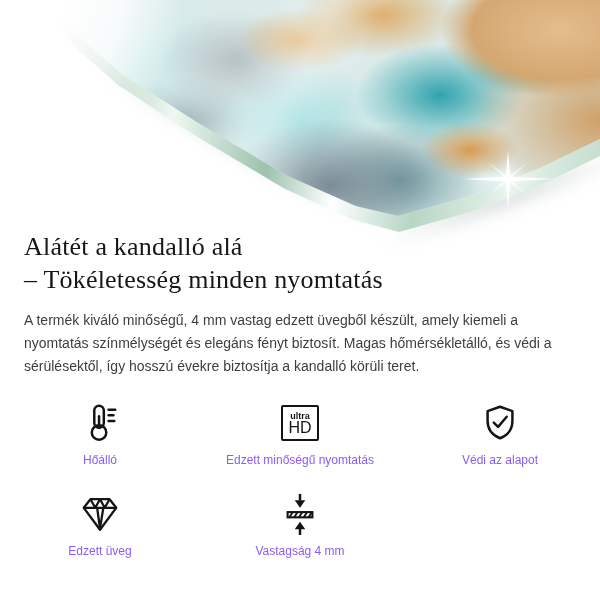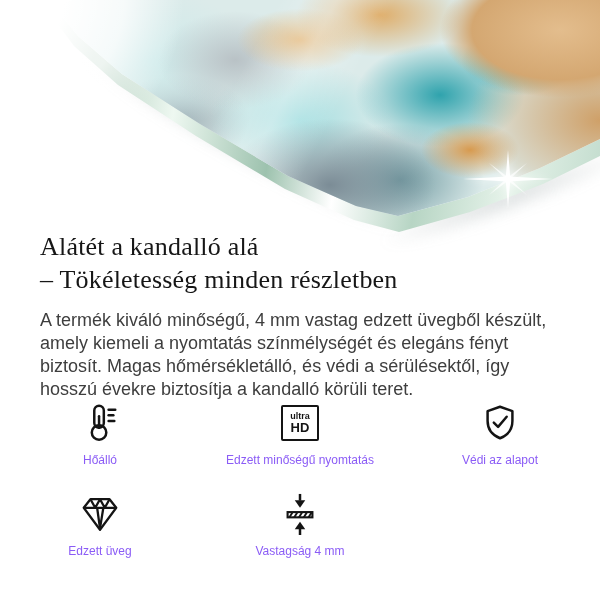--- a/index.html
+++ b/index.html
@@ -51,43 +51,43 @@
 
   .corner-fade{
     position:absolute;inset:0;pointer-events:none;
     background:radial-gradient(circle 240px at 16px 0px,#ffffff 20%,rgba(255,255,255,0.78) 45%,rgba(255,255,255,0) 70%);
   }
 
   .sparkle{position:absolute;left:463px;top:146px;width:90px;height:66px;}
   .sparkle svg{filter:drop-shadow(0 0 4px rgba(255,255,255,0.95));}
 
   
-  .content{position:absolute;left:40px;top:230px;width:528px;}
+  .content{position:absolute;left:24px;top:230px;width:528px;}
   .title{
     margin:0;font-family:"Liberation Serif","DejaVu Serif",serif;font-weight:400;
     font-size:26px;line-height:33px;color:#161616;letter-spacing:0.2px;
   }
-  .desc{margin:13px 0 0;font-size:18px;line-height:23px;color:#3e3e3e;}
+  .desc{margin:13px 0 0;font-size:14px;line-height:23px;color:#3e3e3e;}
 
   
   .features{
     position:absolute;top:400px;left:0;width:600px;
     display:grid;grid-template-columns:repeat(3,1fr);row-gap:24px;
   }
   .feature{display:flex;flex-direction:column;align-items:center;}
   .icon-wrap{height:46px;display:flex;align-items:center;justify-content:center;}
   .feature-label{margin-top:7px;font-size:12px;color:#8b5cf6;}
   .icon-stroke{stroke:#141414;fill:none;}
 
   .uhd-box{
     width:34px;height:32px;border:2.4px solid #141414;border-radius:2px;
     display:flex;flex-direction:column;align-items:center;justify-content:center;color:#141414;
   }
   .uhd-top{font-size:9px;font-weight:700;line-height:9px;}
-  .uhd-bottom{font-size:13px;font-weight:700;line-height:14px;}
+  .uhd-bottom{font-size:16px;font-weight:400;line-height:14px;}
 </style>
 </head>
 <body>
 
 <div class="page">
 
   <div class="hero">
     <div class="shadow-left"></div>
     <div class="shadow-right"></div>
     <div class="glass-edge"></div>
@@ -102,21 +102,21 @@
           <polygon points="64,17 44.2,31.8 26,49 45.8,34.2" opacity="0.7"></polygon>
           <circle cx="45" cy="33" r="3.4"></circle>
         </g>
       </svg>
     </div>
   </div>
 
   <div class="content">
     <h1 class="title">
       <span>Alátét a kandalló alá</span><br>
-      <span>– Tökéletesség minden részletben</span>
+      <span>– Tökéletesség minden nyomtatás</span>
     </h1>
     <p class="desc">A termék kiváló minőségű, 4 mm vastag edzett üvegből készült, amely kiemeli a nyomtatás színmélységét és elegáns fényt biztosít. Magas hőmérsékletálló, és védi a sérülésektől, így hosszú évekre biztosítja a kandalló körüli teret.</p>
   </div>
 
   <div class="features">
 
     <div class="feature">
       <div class="icon-wrap">
         <svg width="42" height="42" viewBox="0 0 44 44">
           <g class="icon-stroke" stroke-width="2.6" stroke-linecap="round">

